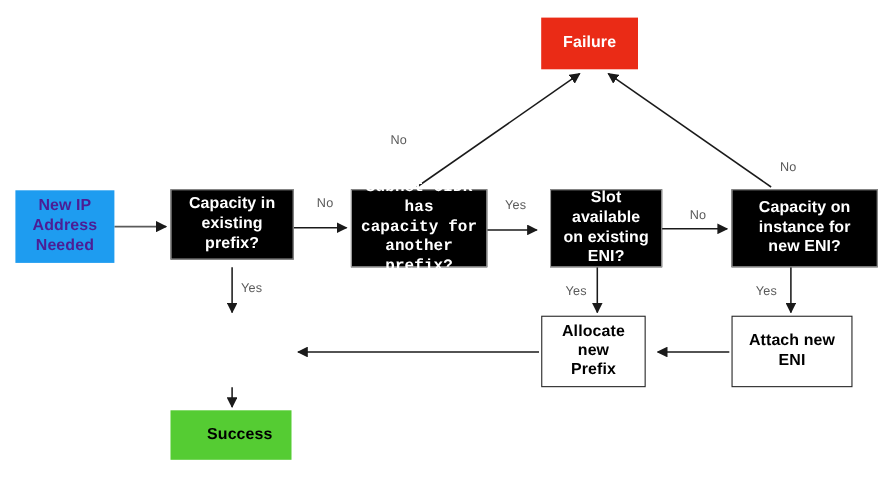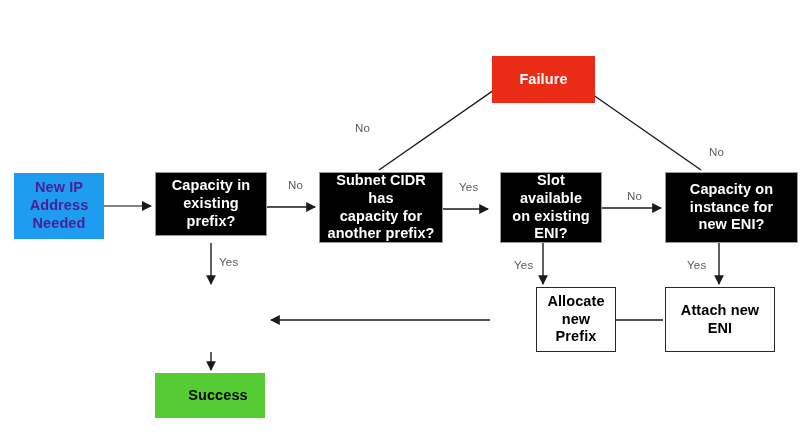--- a/index.html
+++ b/index.html
@@ -160,44 +160,44 @@
     <span class="node-label">New IP
 Address
 Needed</span>
   </div>
 
   <div class="node decision" style="left:155px; top:172px; width:112px; height:64px;">
     <span class="node-label">Capacity in
 existing prefix?</span>
   </div>
 
-  <div class="node decision" style="left:319px; top:172px; width:124px; height:71px;">
+  <div class="node decision" style="left:319px; top:172px; width:124px; height:71px;font-family:Liberation Mono, monospace;">
     <span class="node-label">Subnet CIDR has
 capacity for
 another prefix?</span>
   </div>
 
   <div class="node decision" style="left:500px; top:172px; width:102px; height:71px;">
     <span class="node-label">Slot available
 on existing
 ENI?</span>
   </div>
 
   <div class="node decision" style="left:665px; top:172px; width:133px; height:71px;">
     <span class="node-label">Capacity on
 instance for
 new ENI?</span>
   </div>
 
-  <div class="node terminal-fail" style="left:492px; top:16px; width:103px; height:47px;margin-top:40px;">
+  <div class="node terminal-fail" style="left:492px; top:16px; width:88px; height:47px;">
     <span class="node-label">Failure</span>
   </div>
 
 
-  <div class="node process" style="left:492px; top:287px; width:80px; height:65px;margin-left:44px;">
+  <div class="node process" style="left:492px; top:287px; width:95px; height:65px;">
     <span class="node-label">Allocate new
 Prefix</span>
   </div>
 
   <div class="node process" style="left:665px; top:287px; width:110px; height:65px;">
     <span class="node-label">Attach new
 ENI</span>
   </div>
 
   <div class="node terminal-success" style="left:155px; top:373px; width:110px; height:45px;">

